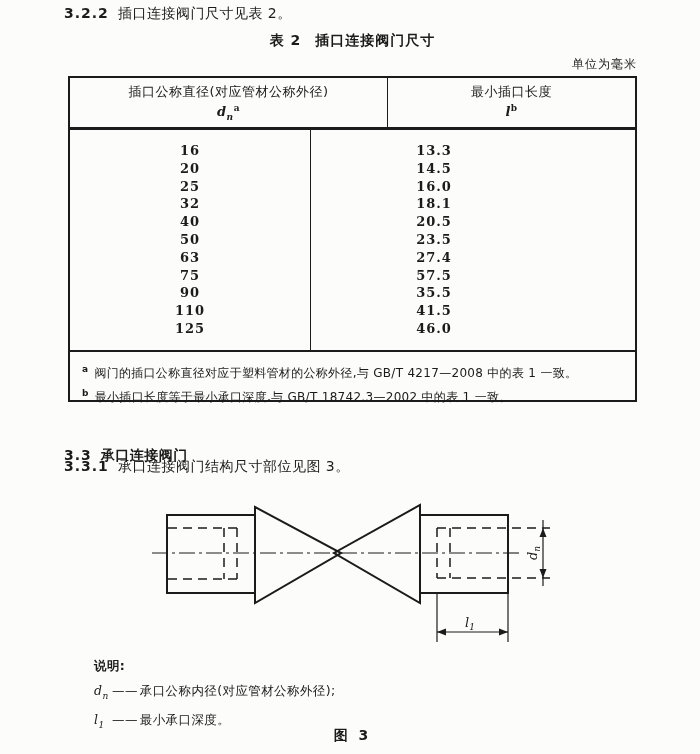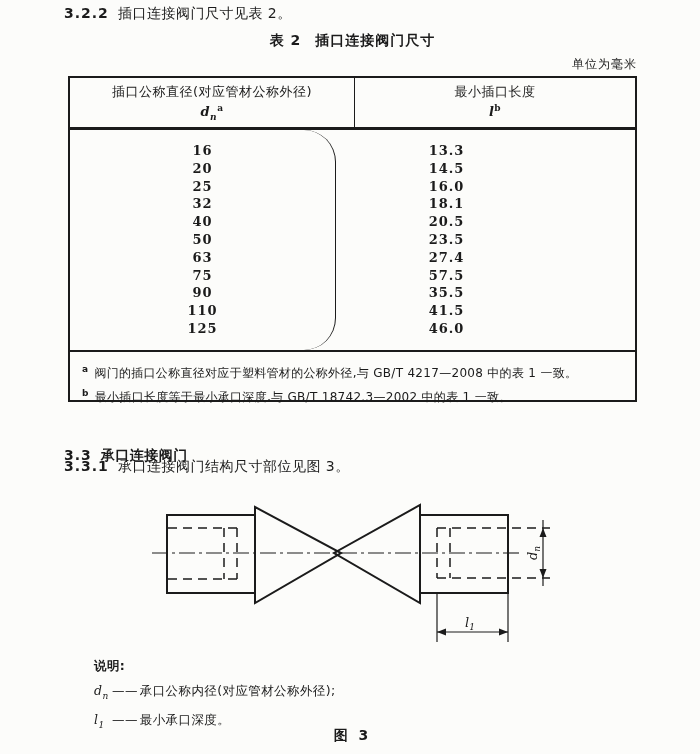--- a/index.html
+++ b/index.html
@@ -26,28 +26,28 @@
   }
   
   .gb-table{
     position:absolute;left:68px;top:76px;width:569px;height:326px;
     border:2px solid #1b1b1b;box-sizing:border-box;
     background:transparent;
   }
   .thead{display:flex;height:49px;border-bottom:3px solid #1b1b1b;}
   .th{display:flex;flex-direction:column;align-items:center;justify-content:center;
       font-size:13px;letter-spacing:.5px;gap:2px;box-sizing:border-box;}
-  .th1{width:285px;border-right:1.5px solid #1b1b1b;}
+  .th1{width:318px;border-right:1.5px solid #1b1b1b;}
   .th2{flex:1;}
   .th-sym{font-family:"DejaVu Serif",serif;font-size:13px;font-style:italic;font-weight:bold;}
   .th-sym sub{font-size:9px;font-style:italic;}
   .th-sym sup{font-size:9px;font-style:normal;}
   .tbody{display:flex;height:222px;border-bottom:2px solid #1b1b1b;box-sizing:border-box;}
   .tcol{padding-top:12px;box-sizing:border-box;}
-  .tcol1{width:266px;border-right:1.5px solid #1b1b1b;border-radius:32px;}
+  .tcol1{width:241px;border-right:1.5px solid #1b1b1b;}
   .tcol2{flex:1;}
   .cell{
     height:17.8px;line-height:17.8px;text-align:center;
     font-family:"DejaVu Serif",serif;font-size:13px;font-weight:bold;letter-spacing:1px;
   }
   .tcol2 .cell{padding-right:78px;}
   .tfoot{padding:7px 10px 0 10px;}
   .fnote{font-size:12px;line-height:20px;letter-spacing:.3px;white-space:nowrap;}
   .fnote sup{font-size:9px;font-weight:bold;margin:0 6px 0 2px;}
   

